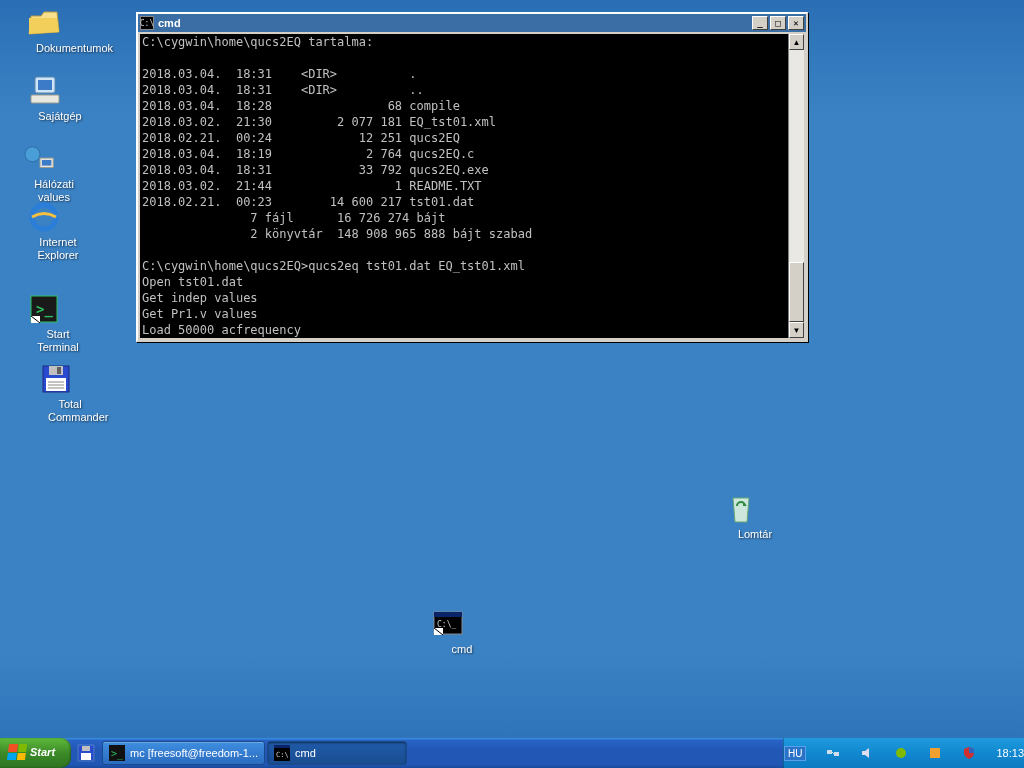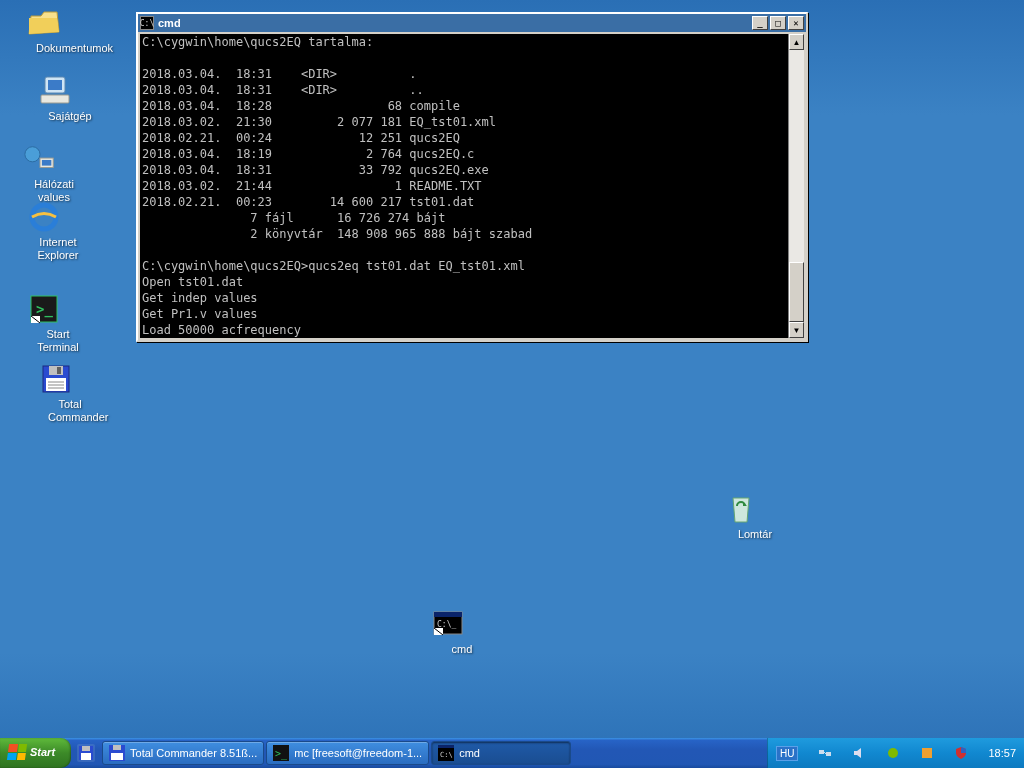--- a/index.html
+++ b/index.html
@@ -33,42 +33,42 @@
     display:flex; align-items:center; font-size:11px; color:#fff;}
   .start-btn { height:30px; padding:0 16px 3px 8px; background:linear-gradient(to bottom,#5fba3b 0%,#3c8a28 50%,#2f7320 100%); border-radius:0 10px 10px 0; display:flex;align-items:center;gap:4px;font-weight:bold;font-style:italic;color:#fff;cursor:pointer; box-shadow: inset -1px 0 2px rgba(0,0,0,0.3);}
   .start-btn .flag{width:18px;height:16px;display:grid;grid-template-columns:1fr 1fr;grid-template-rows:1fr 1fr;gap:1px;transform:skewX(-8deg);}
   .start-btn .flag span:nth-child(1){background:#f25022;} .start-btn .flag span:nth-child(2){background:#7fba00;} .start-btn .flag span:nth-child(3){background:#00a4ef;} .start-btn .flag span:nth-child(4){background:#ffb900;}
   .ql { display:flex; align-items:center; gap:3px; padding:0 6px; }
   .ql .qicon{width:18px;height:18px;background:rgba(255,255,255,0.1);border-radius:2px;}
   .task-btn { height:24px; margin:3px 1px; padding:0 6px; min-width:140px; max-width:170px; background:linear-gradient(to bottom,#3f8ee0,#2a6cc0); border:1px solid #1a4a8a; border-radius:3px; display:flex;align-items:center;gap:5px;color:#fff;cursor:pointer; box-shadow: inset 0 1px 0 rgba(255,255,255,0.25);}
   .task-btn.active{ background:linear-gradient(to bottom,#1f5aa8,#1a4d91); box-shadow: inset 0 1px 2px rgba(0,0,0,0.5);}
   .task-btn .ti{width:16px;height:16px;flex-shrink:0;}
   .task-btn .tl{white-space:nowrap;overflow:hidden;text-overflow:ellipsis;font-size:11px;}
-  .tray { margin-left:auto; height:30px; background:linear-gradient(to bottom,#1f9bde 0%,#1188d0 50%,#0d7ac0 100%); display:flex;align-items:center;padding:0 8px;gap:20px; border-left:1px solid rgba(0,0,0,0.25);justify-content:space-between;}
+  .tray { margin-left:auto; height:30px; background:linear-gradient(to bottom,#1f9bde 0%,#1188d0 50%,#0d7ac0 100%); display:flex;align-items:center;padding:0 0;gap:20px; border-left:1px solid rgba(0,0,0,0.25);justify-content:space-between;}
   .tray .lang{background:#2a72c8;border:1px solid #5aa0e8;padding:1px 3px;font-size:10px;}
   .tray .ticon{width:14px;height:14px;}
   .tray .clock{font-size:11px;}
 
   
   svg { display:block; }
 </style>
 </head>
 <body>
 
 <div class="desktop-icon" style="left:8px;top:6px;">
   <div class="icon-g">
     <svg width="34" height="30" viewBox="0 0 34 30">
         <polygon points="4,8 14,8 17,4 30,4 32,24 2,26" fill="#f7e08c" stroke="#b89a3a"></polygon>
         <polygon points="2,10 30,10 32,24 2,26" fill="#f1cf5a"></polygon>
       </svg>
   </div>
   <div class="label">Dokumentumok</div>
 </div>
 
-<div class="desktop-icon" style="left:20px;top:74px;">
+<div class="desktop-icon" style="left:10px;top:74px;">
   <div class="icon-g">
     <svg width="34" height="32" viewBox="0 0 34 32">
         <rect x="6" y="2" width="20" height="16" rx="2" fill="#cfe5f5" stroke="#5a87b0"></rect>
         <rect x="9" y="5" width="14" height="10" fill="#3b7bc8"></rect>
         <rect x="2" y="20" width="28" height="8" rx="1" fill="#e8e8e0" stroke="#9a9a90"></rect>
       </svg>
   </div>
   <div class="label">Sajátgép</div>
 </div>
 
@@ -199,30 +199,20 @@
   <div class="ql">
     <div class="qicon">
       <svg width="18" height="18" viewBox="0 0 18 18">
           <rect x="2" y="2" width="14" height="14" fill="#2a4bd0"></rect>
           <rect x="5" y="2" width="8" height="5" fill="#c0c0c0"></rect>
           <rect x="4" y="9" width="10" height="7" fill="#fff"></rect>
         </svg>
     </div>
   </div>
 
-  <div class="task-btn">
-    <div class="ti">
-      <svg width="16" height="16" viewBox="0 0 16 16">
-          <rect width="16" height="16" fill="#2a4bd0"></rect>
-          <rect x="4" y="0" width="8" height="5" fill="#c0c0c0"></rect>
-          <rect x="2" y="8" width="12" height="7" fill="#fff"></rect>
-        </svg>
-    </div>
-    <div class="tl">Total Commander 8.51ß...</div>
-  </div>
 
   <div class="task-btn">
     <div class="ti">
       <svg width="16" height="16" viewBox="0 0 16 16">
           <rect width="16" height="16" fill="#111"></rect>
           <text x="2" y="12" fill="#2fbf5f" font-family="monospace" font-size="10">&gt;_</text>
         </svg>
     </div>
     <div class="tl">mc [freesoft@freedom-1...</div>
   </div>
@@ -261,15 +251,15 @@
         <svg width="14" height="14" viewBox="0 0 14 14">
           <rect x="2" y="2" width="10" height="10" fill="#f0a030"></rect>
         </svg>
       </div>
     <div class="ticon">
         <svg width="14" height="14" viewBox="0 0 14 14">
           <path d="M7 1 L12 3 V7 C12 10 9 12 7 13 C5 12 2 10 2 7 V3 Z" fill="#d03030"></path>
           <path d="M7 1 L12 3 V7 L7 7 Z" fill="#3060c0"></path>
         </svg>
       </div>
-    <div class="clock">18:57</div>
+    <div class="clock">18:13</div>
   </div>
 </div>
 
 </body></html>

